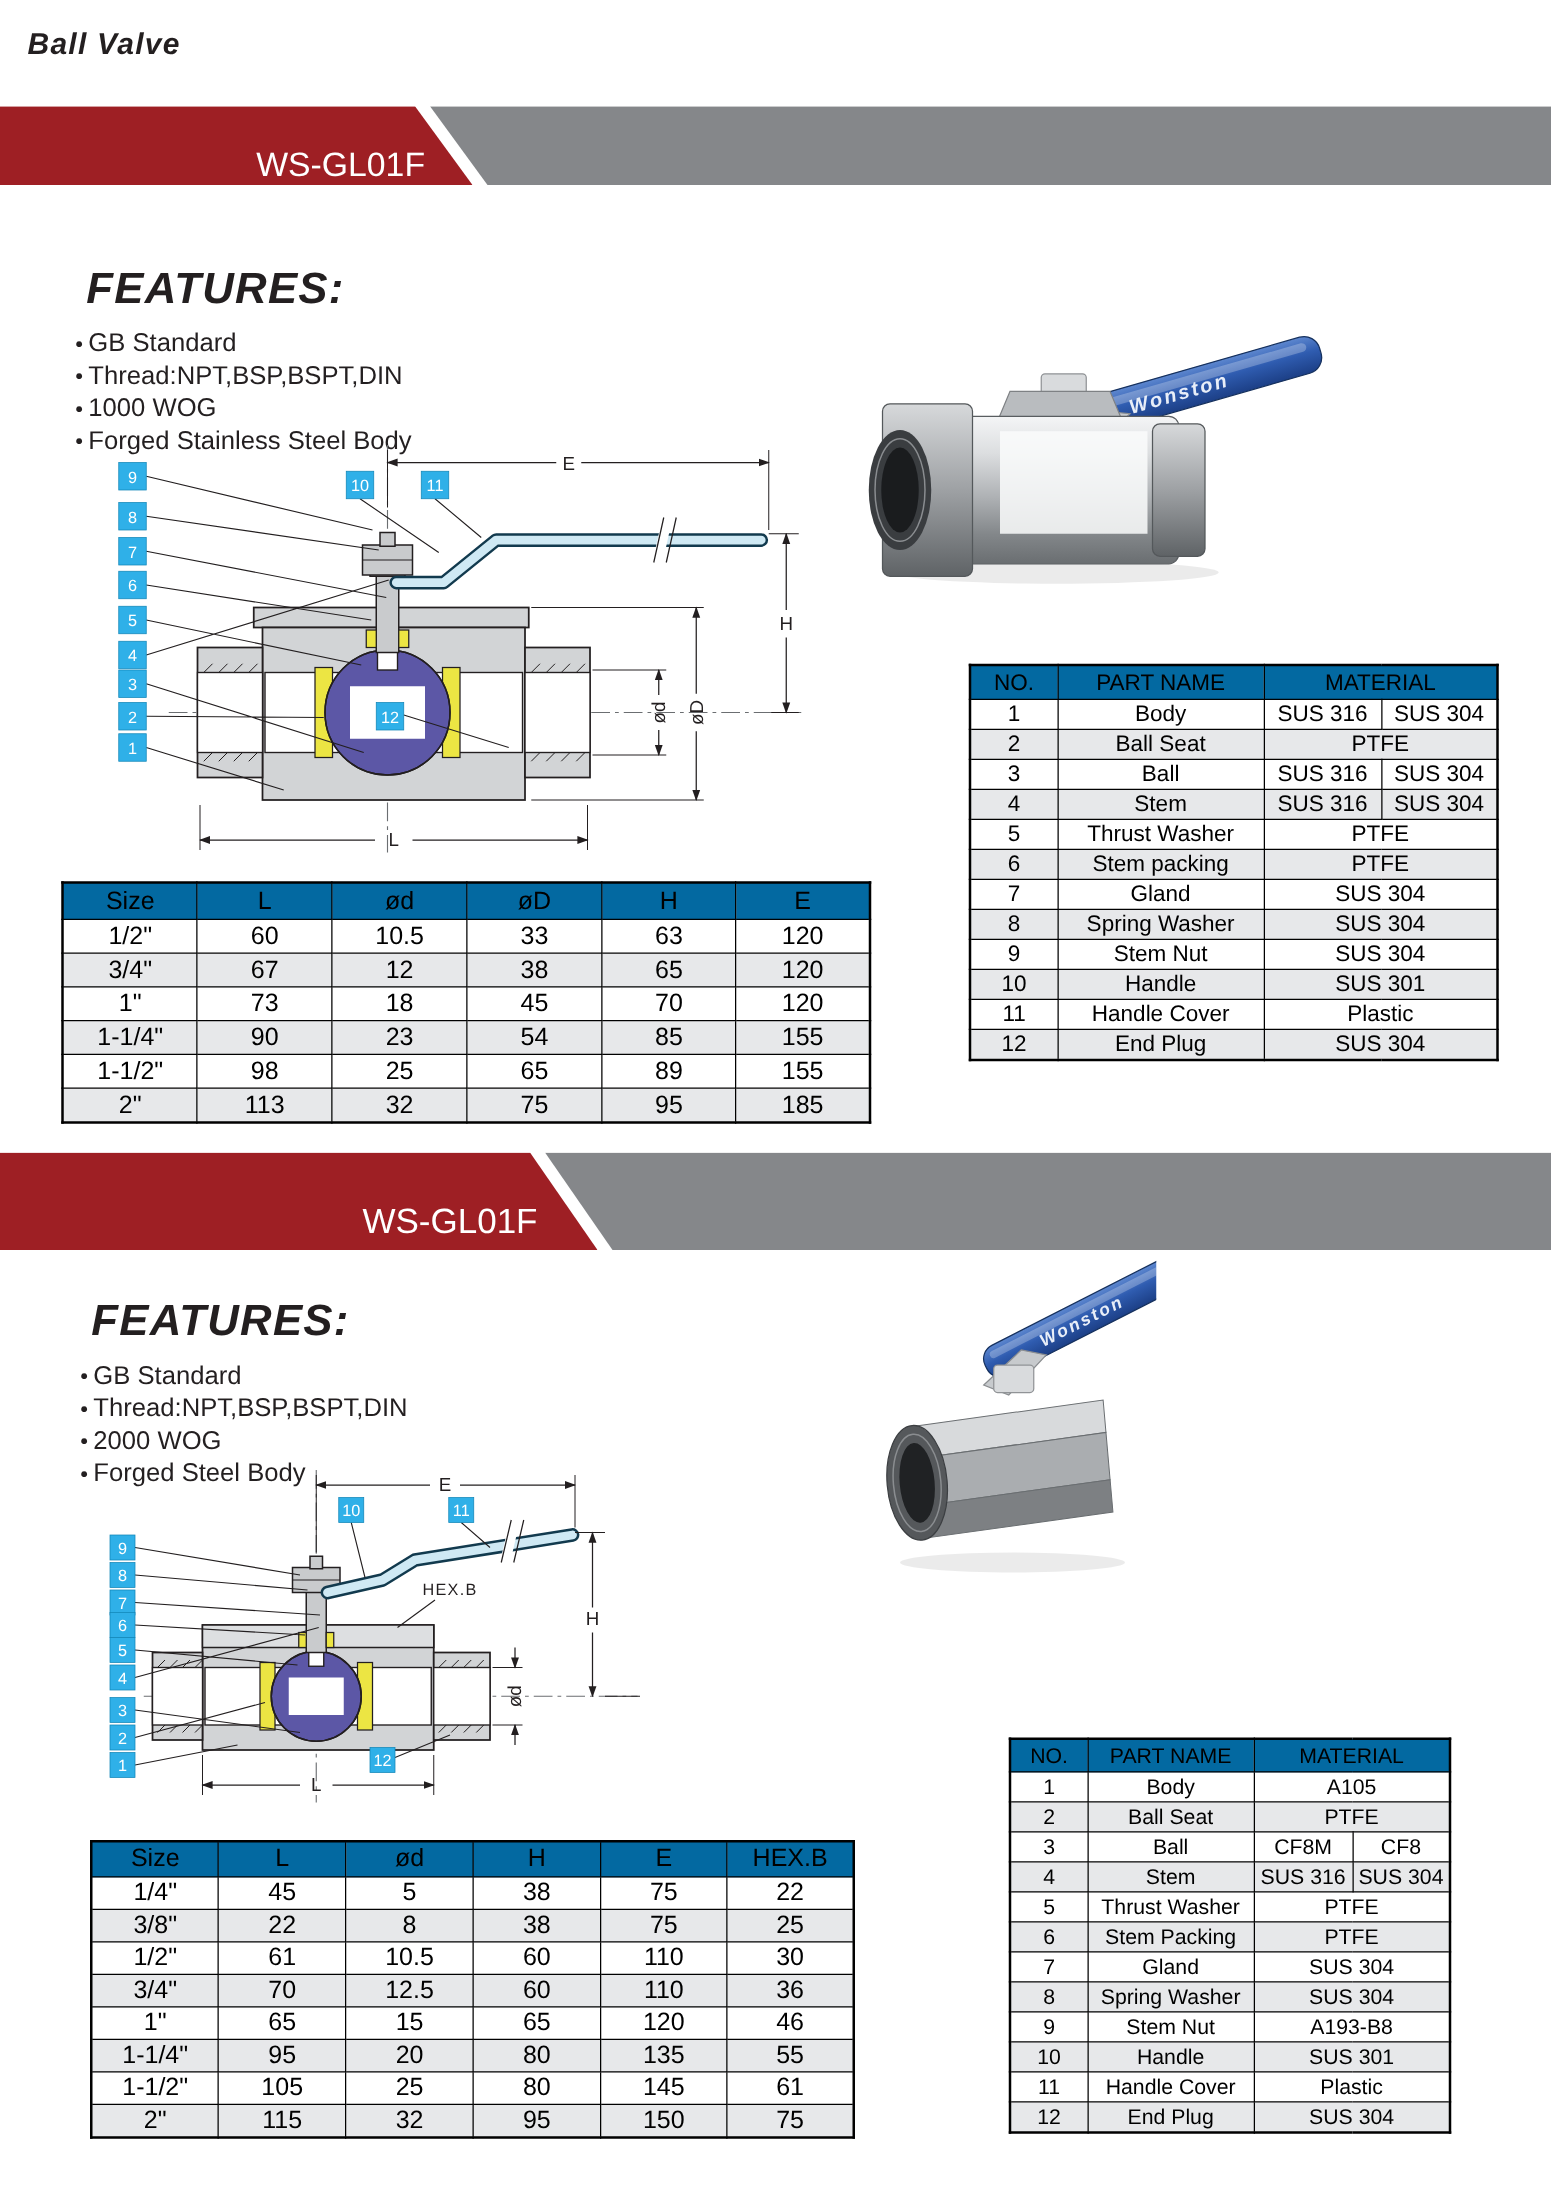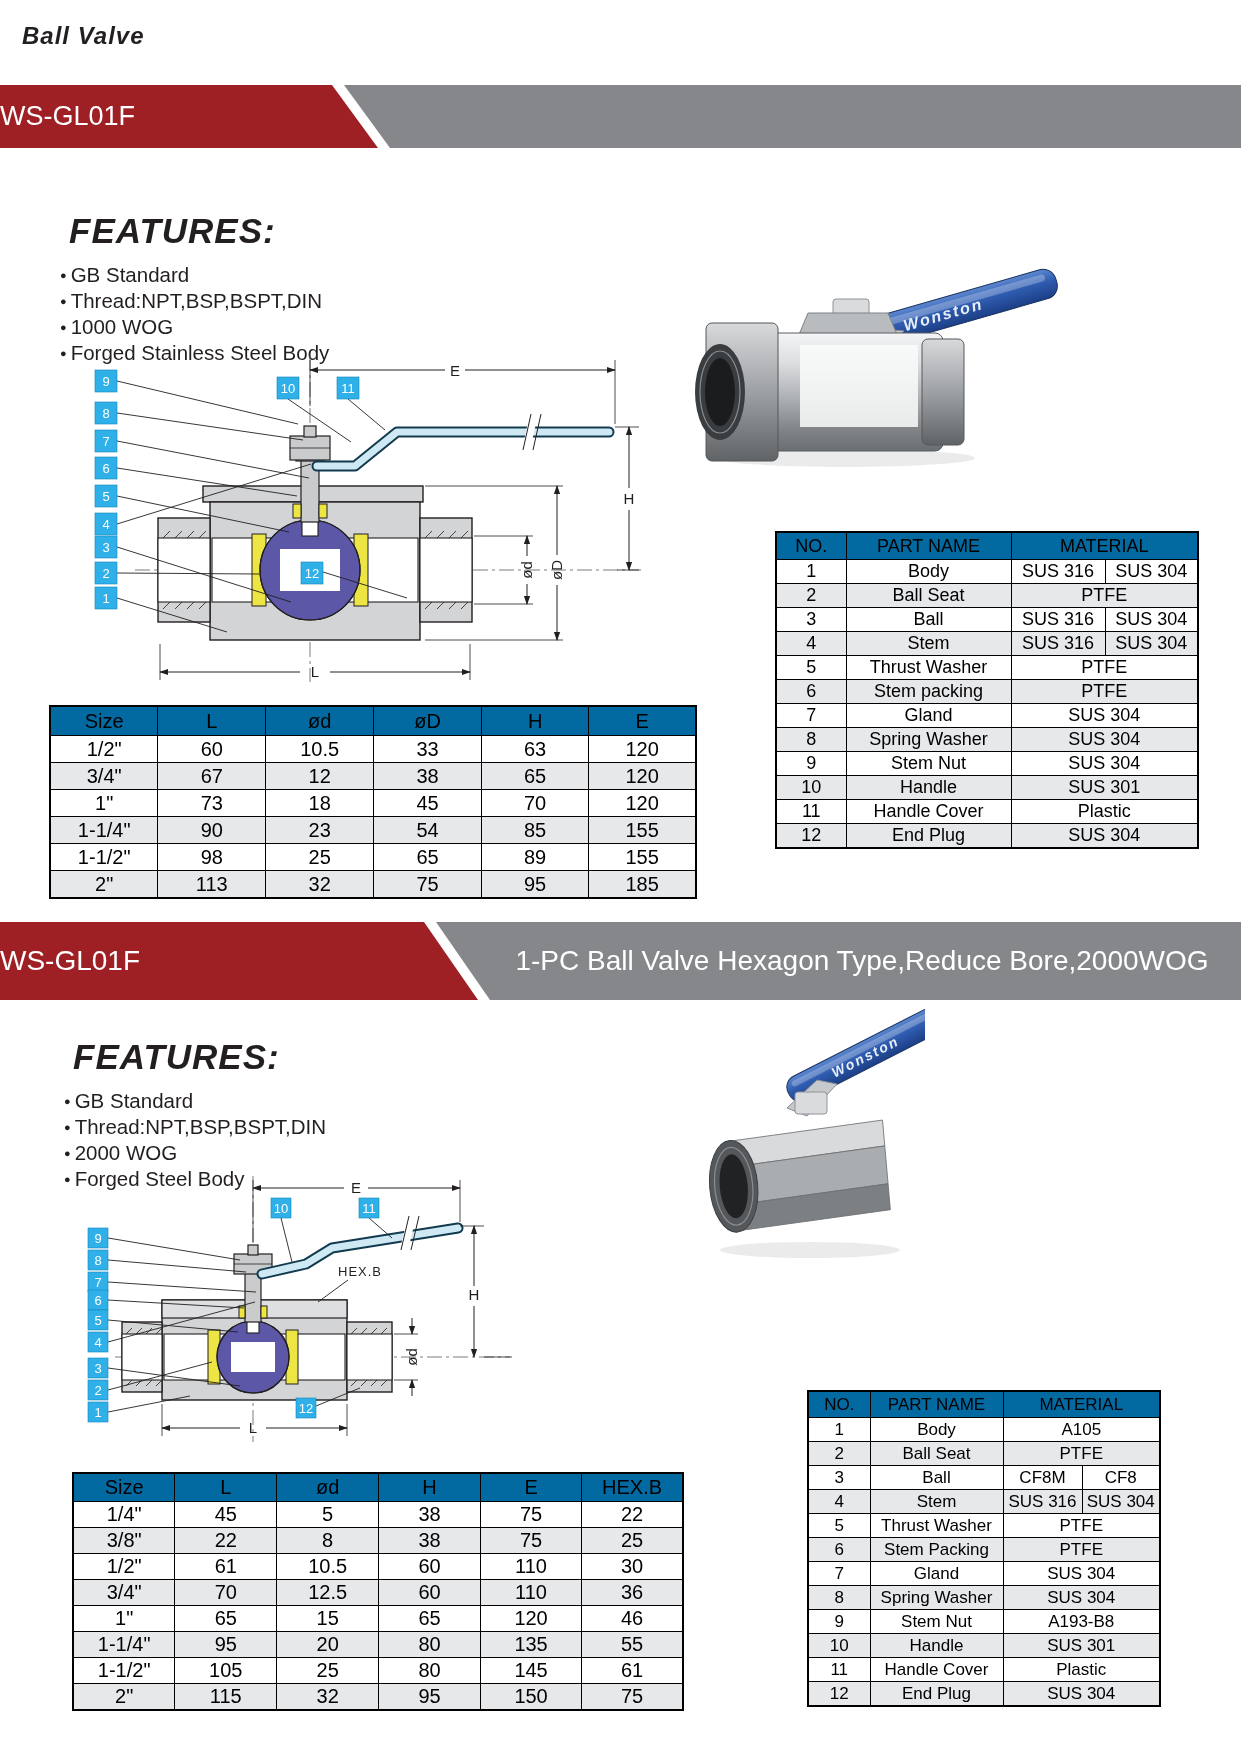--- a/index.html
+++ b/index.html
@@ -10,21 +10,21 @@
   
   .banner{position:absolute;left:0;width:1241px;}
   #banner1{top:85px;height:63px;}
   #banner2{top:922px;height:78px;}
   .banner .red{position:absolute;inset:0;background:#9e1f24;}
   #banner1 .red{clip-path:polygon(0 0,332px 0,378px 100%,0 100%);}
   #banner2 .red{clip-path:polygon(0 0,424px 0,478px 100%,0 100%);}
   .banner .gray{position:absolute;top:0;bottom:0;background:#85878a;}
   #banner1 .gray{left:344px;right:0;clip-path:polygon(0 0,100% 0,100% 100%,46px 100%);}
   #banner2 .gray{left:436px;right:0;clip-path:polygon(0 0,100% 0,100% 100%,54px 100%);}
-  .banner .model{position:absolute;top:0;color:#fff;text-align:left;}
+  .banner .model{position:absolute;top:16px;color:#fff;text-align:right;}
   #banner1 .model{left:0;width:340px;line-height:63px;font-size:27px;}
   #banner2 .model{left:0;width:430px;line-height:78px;font-size:28px;}
   .banner .btitle{position:absolute;top:0;color:#fff;text-align:center;}
   #banner1 .btitle{left:395px;right:12px;line-height:63px;font-size:27px;}
   #banner2 .btitle{left:495px;right:12px;line-height:78px;font-size:28px;}
   
   .features{position:absolute;}
   #features1{left:58px;top:200px;}
   #features2{left:62px;top:1026px;}
   .features h2{margin:11px;font-style:italic;font-size:35px;letter-spacing:1px;font-weight:bold;}
@@ -407,21 +407,20 @@
           <td>95</td>
           <td>185</td>
         </tr>
       </tbody>
     </table>
 
   <div class="banner" id="banner2">
     <div class="gray"></div>
     <div class="red"></div>
     <div class="model">WS-GL01F</div>
-    <div class="btitle">1-PC Ball Valve Hexagon Type,Reduce Bore,2000WOG</div>
   </div>
 
   <div class="features" id="features2">
     <h2>FEATURES:</h2>
     <ul>
       <li>GB Standard</li>
       <li>Thread:NPT,BSP,BSPT,DIN</li>
       <li>2000 WOG</li>
       <li>Forged Steel Body</li>
     </ul>

